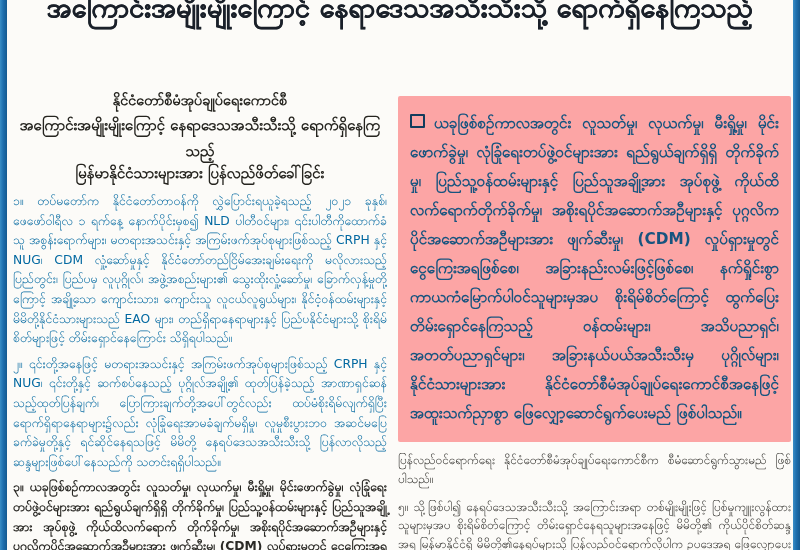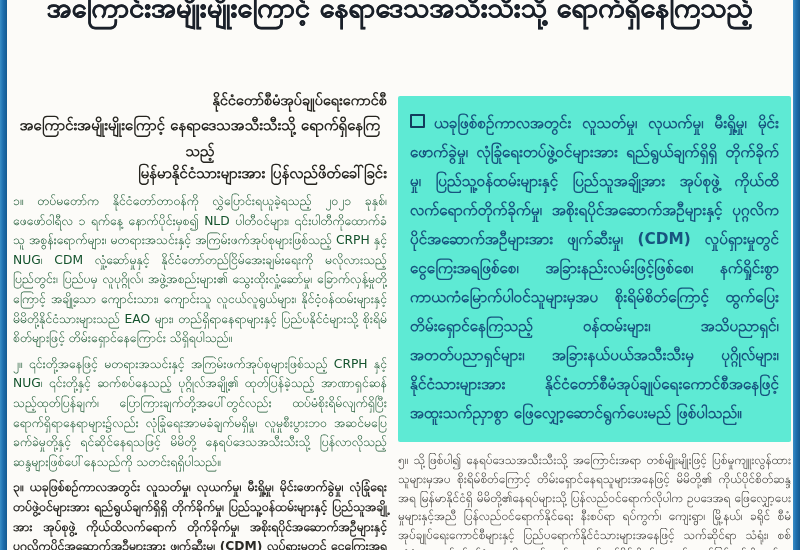--- a/index.html
+++ b/index.html
@@ -27,38 +27,38 @@
     color:#232c36;
     -webkit-text-stroke:0.4px #1a2029;
     letter-spacing:0.2px;
   }
 
   .col-left{
     position:absolute;left:13px;top:88px;width:374px;
     color:#2e2d2b;
   }
   .org-name,.doc-type{
-    text-align:right;font-weight:bold;font-size:14.5px;line-height:24px;color:#25241f;
+    text-align:center;font-weight:bold;font-size:14.5px;line-height:24px;color:#25241f;
   }
   .subject{
     text-align:center;font-weight:bold;font-size:15px;line-height:26px;color:#25241f;
   }
   .body-para{
     margin-top:6px;
     font-size:12.3px;line-height:19.6px;
     text-align:justify;
-    color:#14532d;
+    color:#0369a1;
   }
   .body-para.bold{font-weight:bold;color:#2a2925;}
 
   .col-right{
     position:absolute;left:398px;top:96px;width:393px;
   }
   .quote-box{
-    background:#5eead4;
+    background:#fca5a5;
     border-radius:2px;
     padding:13px 12px 14px 12px;
     min-height:264px;
     color:#17547f;
     font-weight:bold;
     font-size:15.3px;line-height:29px;
     text-align:justify;
   }
   .square-bullet{
     display:inline-block;
@@ -84,28 +84,29 @@
   <div class="frame-bar left"></div>
   <div class="frame-bar right"></div>
 
   <div class="main-title">
     <div>အကြောင်းအမျိုးမျိုးကြောင့် နေရာဒေသအသီးသီးသို့ ရောက်ရှိနေကြသည့်</div>
   </div>
 
   <div class="col-left">
     <div class="org-name">နိုင်ငံတော်စီမံအုပ်ချုပ်ရေးကောင်စီ</div>
     <div class="subject">အကြောင်းအမျိုးမျိုးကြောင့် နေရာဒေသအသီးသီးသို့ ရောက်ရှိနေကြသည့်</div>
-    <div class="subject" style="margin-top:-4px;text-align:right;">မြန်မာနိုင်ငံသားများအား ပြန်လည်ဖိတ်ခေါ်ခြင်း</div>
+    <div class="subject" style="margin-top:-4px;">မြန်မာနိုင်ငံသားများအား ပြန်လည်ဖိတ်ခေါ်ခြင်း</div>
     <div class="body-para">၁။  တပ်မတော်က နိုင်ငံတော်တာဝန်ကို လွှဲပြောင်းရယူခဲ့ရသည့် ၂၀၂၁ ခုနှစ်၊ ဖေဖော်ဝါရီလ ၁ ရက်နေ့ နောက်ပိုင်းမှစ၍ NLD ပါတီဝင်များ၊ ၎င်းပါတီကိုထောက်ခံသူ အစွန်းရောက်များ၊ မတရားအသင်းနှင့် အကြမ်းဖက်အုပ်စုများဖြစ်သည့် CRPH နှင့် NUG၊ CDM လှုံ့ဆော်မှုနှင့် နိုင်ငံတော်တည်ငြိမ်အေးချမ်းရေးကို မလိုလားသည့် ပြည်တွင်း၊ ပြည်ပမှ လူပုဂ္ဂိုလ်၊ အဖွဲ့အစည်းများ၏ သွေးထိုးလှုံ့ဆော်မှု၊ ခြောက်လှန့်မှုတို့ကြောင့် အချို့သော ကျောင်းသား၊ ကျောင်းသူ လူငယ်လူရွယ်များ၊ နိုင်ငံ့ဝန်ထမ်းများနှင့် မိမိတို့နိုင်ငံသားများသည် EAO များ၊ တည်ရှိရာနေရာများနှင့် ပြည်ပနိုင်ငံများသို့ စိုးရိမ်စိတ်များဖြင့်  တိမ်းရှောင်နေကြောင်း သိရှိရပါသည်။</div>
     <div class="body-para">၂။  ၎င်းတို့အနေဖြင့် မတရားအသင်းနှင့် အကြမ်းဖက်အုပ်စုများဖြစ်သည့် CRPH နှင့် NUG၊ ၎င်းတို့နှင့် ဆက်စပ်နေသည့် ပုဂ္ဂိုလ်အချို့၏ ထုတ်ပြန်ခဲ့သည့် အာဏာရှင်ဆန်သည့်ထုတ်ပြန်ချက်၊ ပြောကြားချက်တို့အပေါ်တွင်လည်း ထပ်မံစိုးရိမ်လျက်ရှိပြီး ရောက်ရှိရာနေရာများ၌လည်း လုံခြုံရေးအာမခံချက်မရှိမှု၊ လူမှုစီးပွားဘဝ အဆင်မပြေခက်ခဲမှုတို့နှင့် ရင်ဆိုင်နေရသဖြင့် မိမိတို့ နေရပ်ဒေသအသီးသီးသို့ ပြန်လာလိုသည့် ဆန္ဒများဖြစ်ပေါ်နေသည်ကို သတင်းရရှိပါသည်။</div>
     <div class="body-para bold">၃။  ယခုဖြစ်စဉ်ကာလအတွင်း လူသတ်မှု၊ လုယက်မှု၊ မီးရှို့မှု၊ မိုင်းဖောက်ခွဲမှု၊ လုံခြုံရေးတပ်ဖွဲ့ဝင်များအား ရည်ရွယ်ချက်ရှိရှိ တိုက်ခိုက်မှု၊ ပြည်သူ့ဝန်ထမ်းများနှင့် ပြည်သူအချို့အား အုပ်စုဖွဲ့ ကိုယ်ထိလက်ရောက် တိုက်ခိုက်မှု၊ အစိုးရပိုင်အဆောက်အဦများနှင့် ပုဂ္ဂလိကပိုင်အဆောက်အဦများအား ဖျက်ဆီးမှု၊ (CDM) လှုပ်ရှားမှုတွင် ငွေကြေးအရဖြစ်စေ၊ အခြားနည်းလမ်းဖြင့်ဖြစ်စေ၊ နက်ရှိုင်းစွာ ကာယကံမြောက်ပါဝင်သူများမှအပ စိုးရိမ်စိတ်ကြောင့် ထွက်ပြေးတိမ်းရှောင်နေကြသည့် ဝန်ထမ်းများ၊ အသိပညာရှင်၊ အတတ်ပညာရှင်များ၊ အခြားနယ်ပယ်အသီးသီးမှ ပုဂ္ဂိုလ်များ၊ နိုင်ငံသားများအား နိုင်ငံတော်စီမံအုပ်ချုပ်ရေးကောင်စီအနေဖြင့် အထူးသက်ညှာစွာ ဖြေလျှော့ဆောင်ရွက်ပေးမည် ဖြစ်ပါသည်။</div>
 
   </div>
 
   <div class="col-right">
     <div class="quote-box">
       <span class="square-bullet"></span><span>ယခုဖြစ်စဉ်ကာလအတွင်း လူသတ်မှု၊ လုယက်မှု၊ မီးရှို့မှု၊ မိုင်းဖောက်ခွဲမှု၊ လုံခြုံရေးတပ်ဖွဲ့ဝင်များအား ရည်ရွယ်ချက်ရှိရှိ တိုက်ခိုက်မှု၊ ပြည်သူ့ဝန်ထမ်းများနှင့် ပြည်သူအချို့အား အုပ်စုဖွဲ့ ကိုယ်ထိလက်ရောက်တိုက်ခိုက်မှု၊ အစိုးရပိုင်အဆောက်အဦများနှင့် ပုဂ္ဂလိကပိုင်အဆောက်အဦများအား ဖျက်ဆီးမှု၊ (CDM) လှုပ်ရှားမှုတွင် ငွေကြေးအရဖြစ်စေ၊ အခြားနည်းလမ်းဖြင့်ဖြစ်စေ၊ နက်ရှိုင်းစွာ ကာယကံမြောက်ပါဝင်သူများမှအပ စိုးရိမ်စိတ်ကြောင့် ထွက်ပြေးတိမ်းရှောင်နေကြသည့် ဝန်ထမ်းများ၊ အသိပညာရှင်၊ အတတ်ပညာရှင်များ၊ အခြားနယ်ပယ်အသီးသီးမှ ပုဂ္ဂိုလ်များ၊ နိုင်ငံသားများအား နိုင်ငံတော်စီမံအုပ်ချုပ်ရေးကောင်စီအနေဖြင့် အထူးသက်ညှာစွာ ဖြေလျှော့ဆောင်ရွက်ပေးမည် ဖြစ်ပါသည်။</span>
     </div>
+    <div class="right-para">ပြန်လည်ဝင်ရောက်ရေး နိုင်ငံတော်စီမံအုပ်ချုပ်ရေးကောင်စီက စီမံဆောင်ရွက်သွားမည် ဖြစ်ပါသည်။</div>
     <div class="right-para">၅။  သို့ဖြစ်ပါ၍ နေရပ်ဒေသအသီးသီးသို့ အကြောင်းအရာ တစ်မျိုးမျိုးဖြင့် ပြစ်မှုကျူးလွန်ထားသူများမှအပ စိုးရိမ်စိတ်ကြောင့် တိမ်းရှောင်နေရသူများအနေဖြင့် မိမိတို့၏ ကိုယ်ပိုင်စိတ်ဆန္ဒအရ မြန်မာနိုင်ငံရှိ မိမိတို့၏နေရပ်များသို့ ပြန်လည်ဝင်ရောက်လိုပါက ဥပဒေအရ ဖြေလျှော့ပေးမှုများနှင့်အညီ ပြန်လည်ဝင်ရောက်နိုင်ရေး နီးစပ်ရာ ရပ်ကွက်၊ ကျေးရွာ၊ မြို့နယ်၊ ခရိုင် စီမံအုပ်ချုပ်ရေးကောင်စီများနှင့် ပြည်ပရောက်နိုင်ငံသားများအနေဖြင့် သက်ဆိုင်ရာ သံရုံး၊ စစ်သံရုံး၊ ကောင်စစ်ဝန်ရုံးများသို့ ဆက်သွယ် ဆောင်ရွက်နိုင်ပါရန် သတင်းထုတ်ပြန်အပ်ပါသည်။</div>
 
   </div>
 
 </div>
 
 </body></html>

